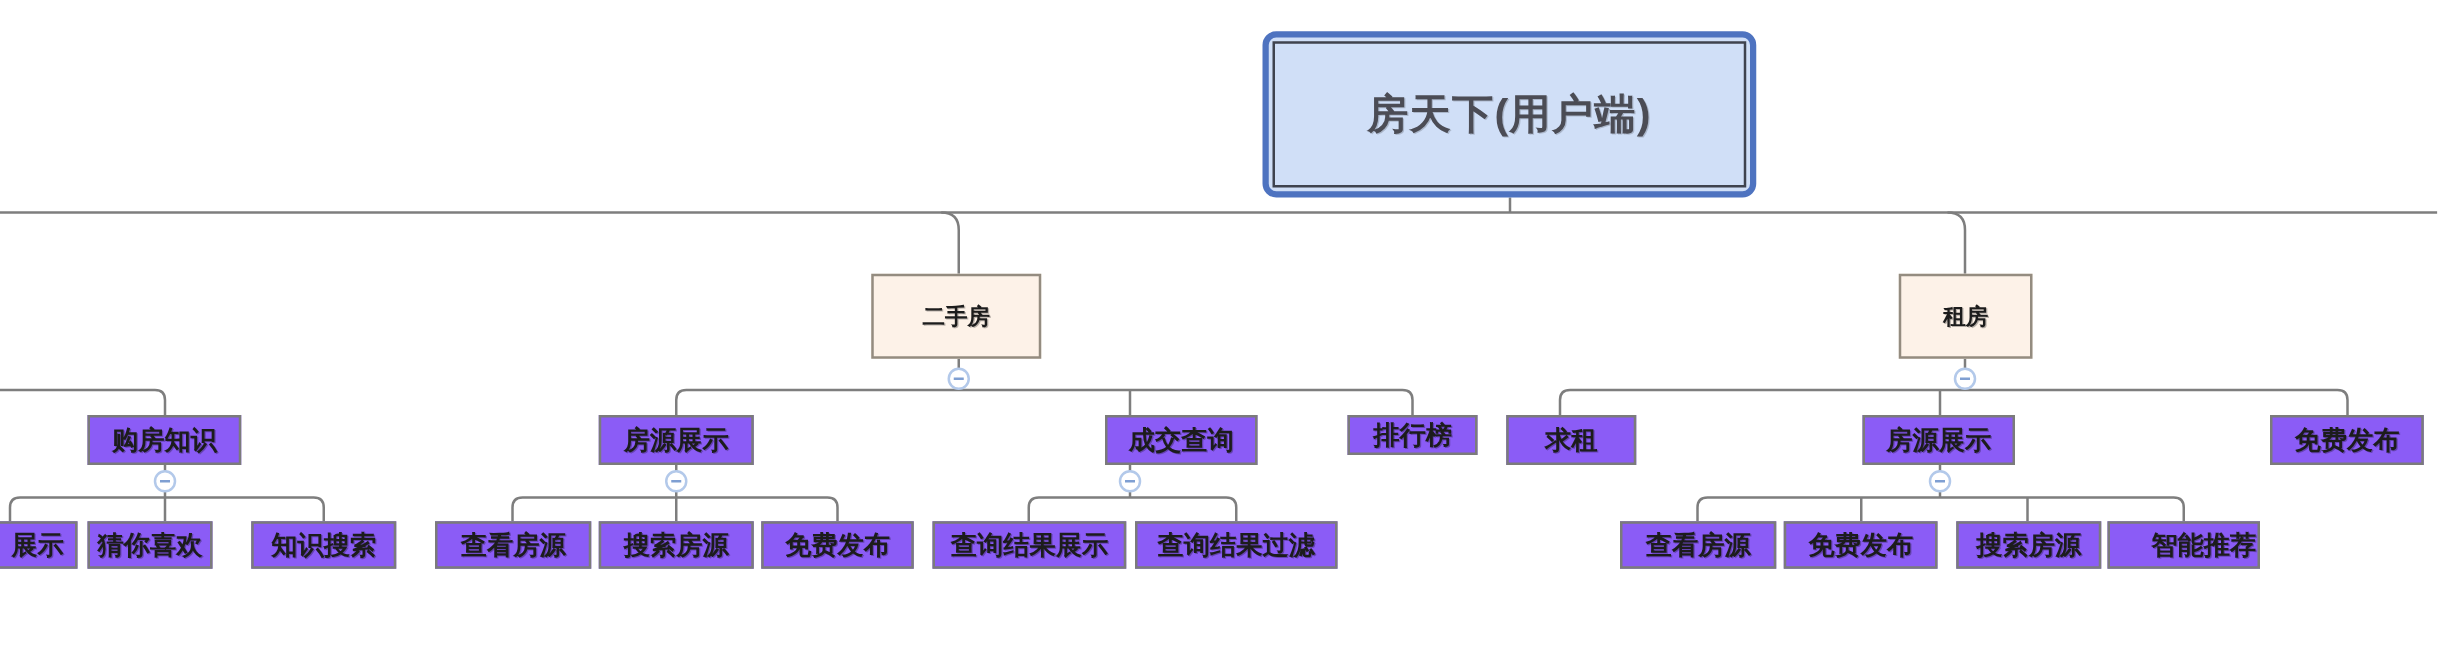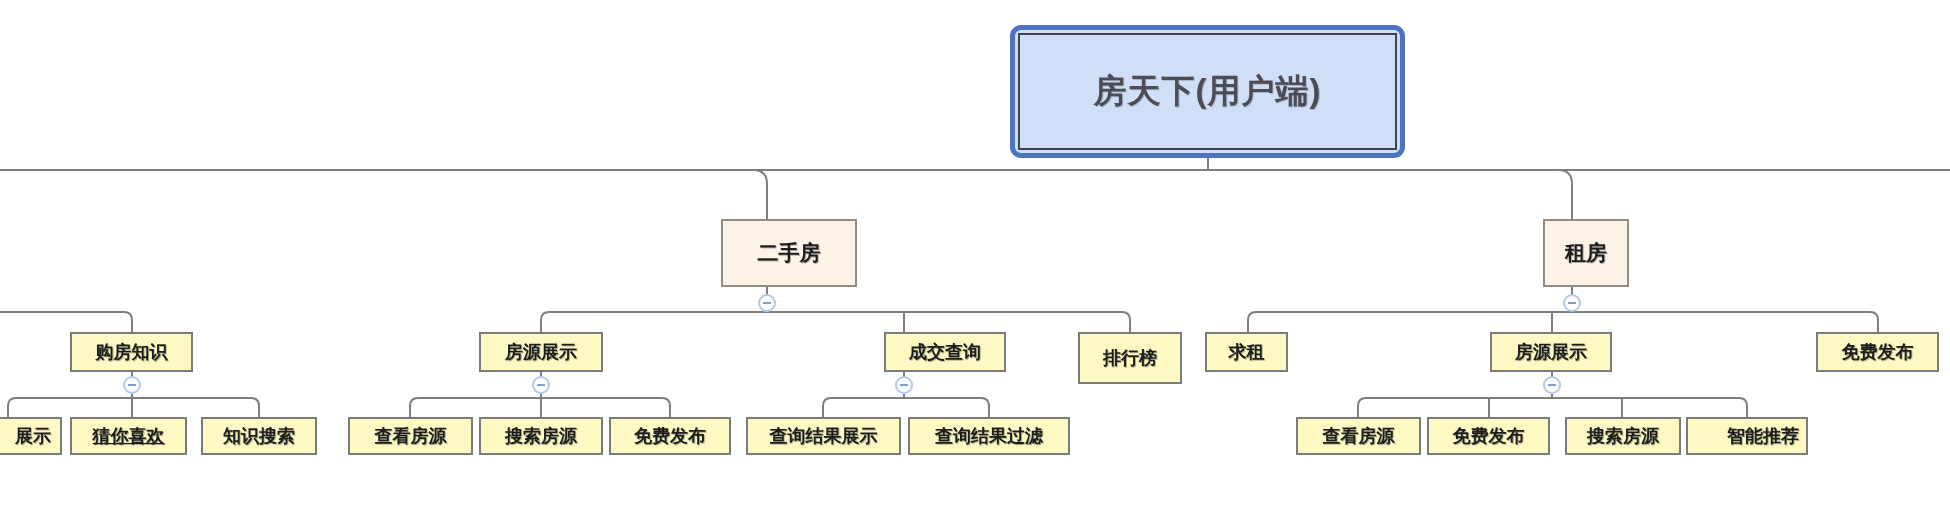--- a/index.html
+++ b/index.html
@@ -31,28 +31,27 @@
     border:2px solid #3f434e;
     box-sizing:border-box;
     display:flex;align-items:center;justify-content:center;
     font-size:33px;font-weight:bold;color:#4b4c55;
     letter-spacing:1px;
     text-shadow:1px 1px 0 rgba(0,0,0,0.18);
   }
   .lvl2{
     background:#fdf2e8;
     border:2.5px solid #948c80;
-    font-size:21px;font-weight:600;
+    font-size:18px;font-weight:600;
     text-shadow:1px 1px 0 rgba(0,0,0,0.28);
-    margin-left:24px;
   }
   .lvl3,.lvl4{
-    background:#fef9c3;
+    background:#8b5cf6;
     border:2px solid #7b7b7b;
-    font-size:18px;font-weight:600;
+    font-size:21px;font-weight:600;
     text-shadow:1px 1px 0 rgba(0,0,0,0.28);
   }
   .collapse{
     position:absolute;z-index:3;
     width:18px;height:18px;
     background:#ffffff;
     border:2px solid #b3c9ea;
     border-radius:50%;
     box-sizing:border-box;
     cursor:pointer;
@@ -104,50 +103,50 @@
     <path d="M1622 398 V417"></path>
   </svg>
 
   <div class="node root">
     <div class="root-inner">房天下(用户端)</div>
   </div>
 
   <div class="node lvl2" style="left:697px;top:219px;width:136px;height:68px;">
     <span>二手房</span>
   </div>
-  <div class="node lvl2" style="left:1519px;top:219px;width:86px;height:68px;">
+  <div class="node lvl2" style="left:1519px;top:219px;width:107px;height:68px;">
     <span>租房</span>
   </div>
 
   <div class="node lvl3" style="left:70px;top:332px;width:123px;height:40px;">
     <span>购房知识</span>
   </div>
   <div class="node lvl3" style="left:479px;top:332px;width:124px;height:40px;">
     <span>房源展示</span>
   </div>
   <div class="node lvl3" style="left:884px;top:332px;width:122px;height:40px;">
     <span>成交查询</span>
   </div>
-  <div class="node lvl3" style="left:1078px;top:332px;width:104px;height:52px;font-family:Liberation Serif, serif;">
+  <div class="node lvl3" style="left:1078px;top:332px;width:104px;height:32px;font-family:Liberation Serif, serif;">
     <span>排行榜</span>
   </div>
-  <div class="node lvl3" style="left:1205px;top:332px;width:83px;height:40px;">
+  <div class="node lvl3" style="left:1205px;top:332px;width:104px;height:40px;">
     <span>求租</span>
   </div>
   <div class="node lvl3" style="left:1490px;top:332px;width:122px;height:40px;">
     <span>房源展示</span>
   </div>
   <div class="node lvl3" style="left:1816px;top:332px;width:123px;height:40px;">
     <span>免费发布</span>
   </div>
 
   <div class="node lvl4 clip-right" style="left:-60px;top:417px;width:122px;height:38px;">
     <span>展示</span>
   </div>
-  <div class="node lvl4" style="left:70px;top:417px;width:117px;height:38px;text-decoration:underline;">
+  <div class="node lvl4" style="left:70px;top:417px;width:100px;height:38px;">
     <span>猜你喜欢</span>
   </div>
   <div class="node lvl4" style="left:201px;top:417px;width:116px;height:38px;">
     <span>知识搜索</span>
   </div>
   <div class="node lvl4" style="left:348px;top:417px;width:125px;height:38px;">
     <span>查看房源</span>
   </div>
   <div class="node lvl4" style="left:479px;top:417px;width:124px;height:38px;">
     <span>搜索房源</span>

